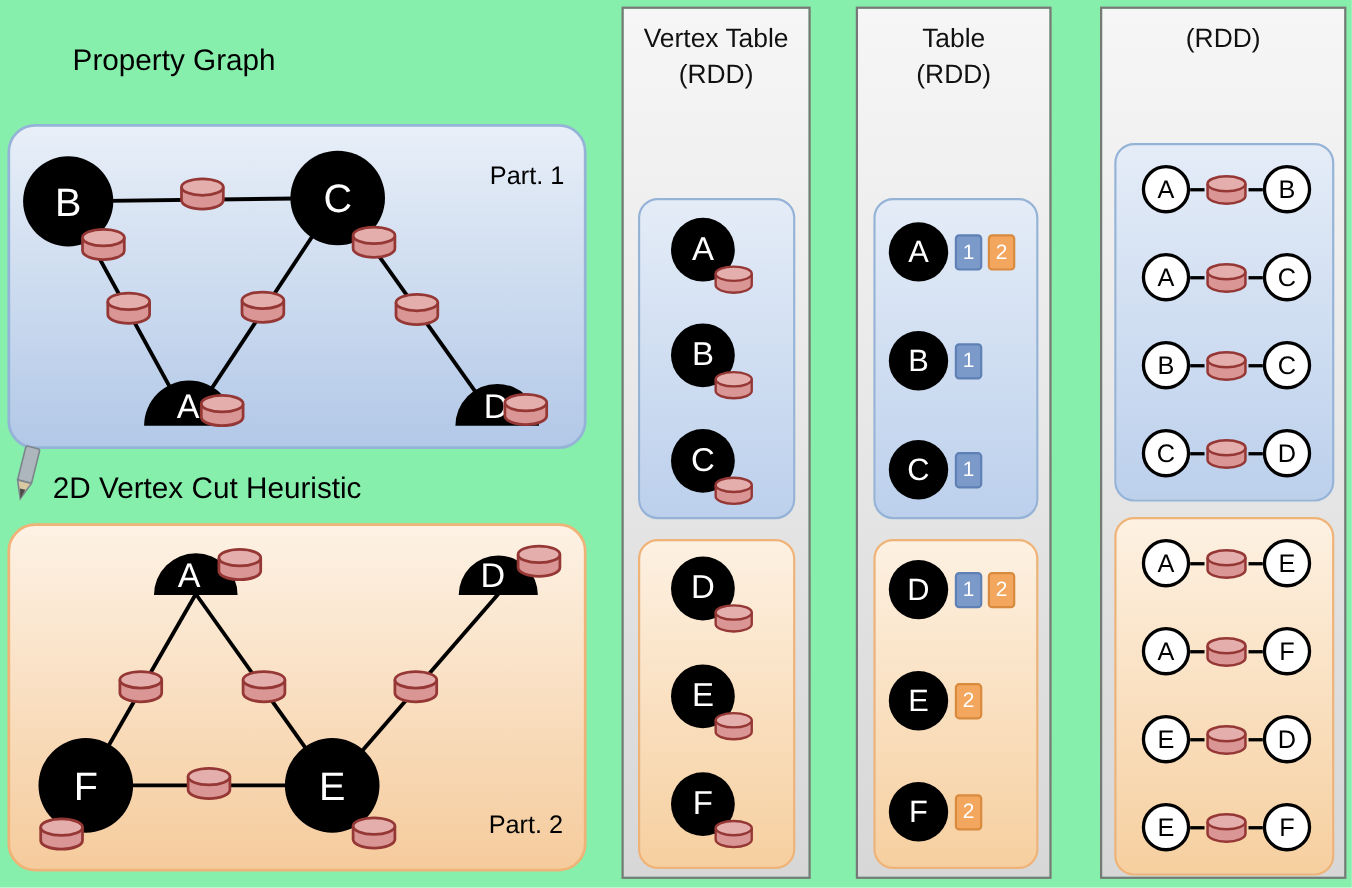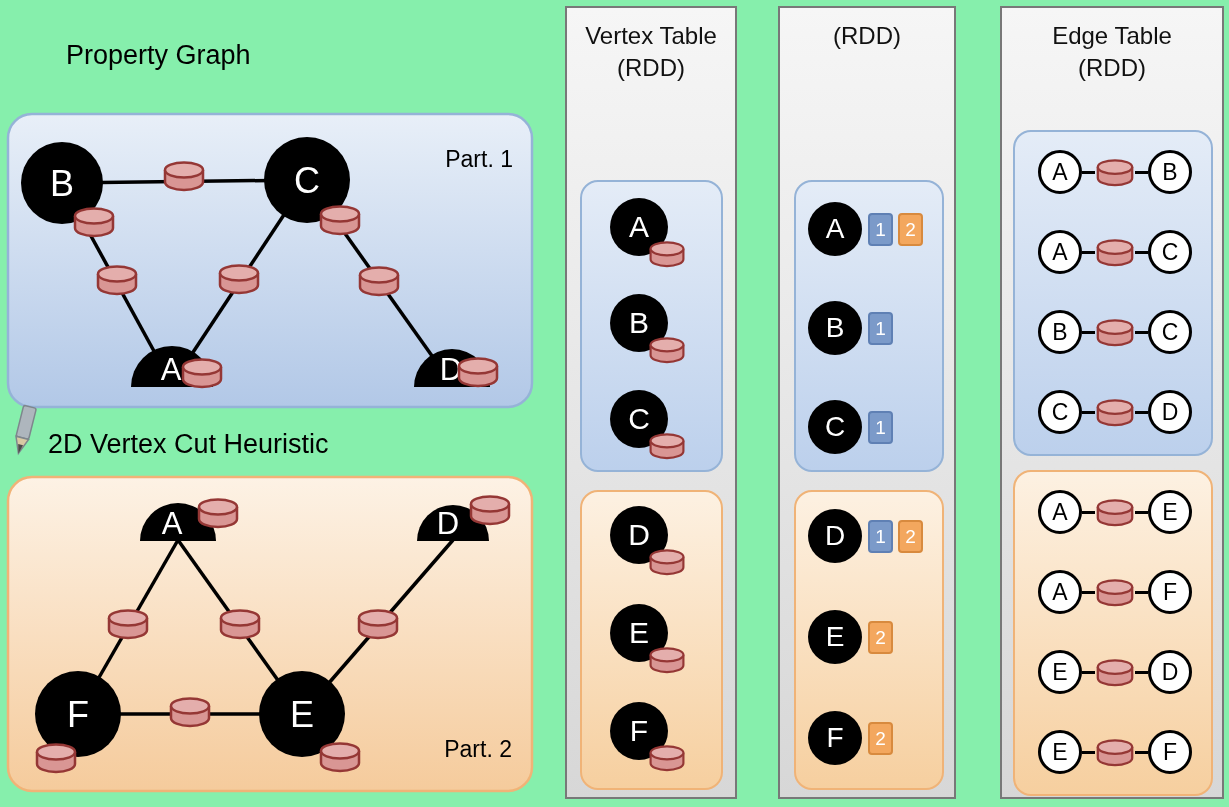--- a/index.html
+++ b/index.html
@@ -183,20 +183,21 @@
         <div class="v-circle">F</div>
         <svg class="cylsvg" width="38" height="28" viewBox="0 0 44 32">
             <use href="#cyl"></use>
           </svg>
       </div>
     </div>
   </div>
 
   <div class="col" style="left:778px;width:178px;">
     <div class="col-title">
+      <div>Table</div>
       <div>(RDD)</div>
     </div>
 
     <div class="inner blue" style="left:14px;top:172px;width:150px;height:292px;">
       <div class="rt-row" style="top:20px;">
         <div class="v-circle">A</div>
         <div class="badge blue" style="left:60px;">1</div>
         <div class="badge orange" style="left:90px;">2</div>
       </div>
       <div class="rt-row" style="top:119px;">
@@ -221,21 +222,20 @@
       </div>
       <div class="rt-row" style="top:219px;">
         <div class="v-circle">F</div>
         <div class="badge orange" style="left:60px;">2</div>
       </div>
     </div>
   </div>
 
   <div class="col" style="left:1000px;width:224px;">
     <div class="col-title">
-      <div>Edge Table</div>
       <div>(RDD)</div>
     </div>
 
     <div class="inner blue" style="left:11px;top:122px;width:200px;height:326px;">
       <div class="et-row" style="top:14px;">
         <div class="e-circle">A</div>
         <div class="e-line"></div>
         <svg class="cylsvg" width="40" height="29" viewBox="0 0 44 32">
             <use href="#cyl"></use>
           </svg>

